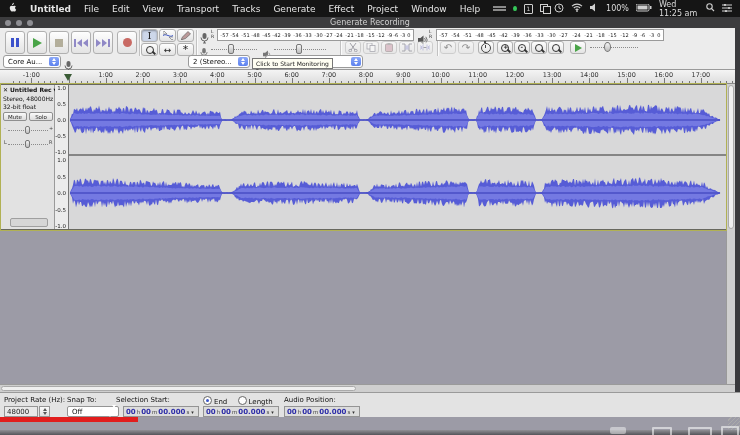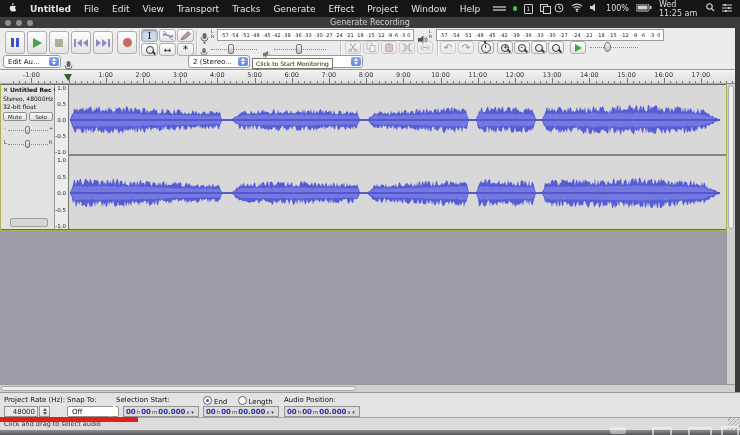--- a/index.html
+++ b/index.html
@@ -99,21 +99,21 @@
   #hscroll{left:0;top:384px;width:735px;height:8px;background:#cfcfcf;border-top:1px solid #9a9a9a;box-sizing:border-box;}
   #hthumb{position:absolute;left:1px;top:1px;width:355px;height:5px;background:#efefef;border:1px solid #aaa;border-radius:3px;box-sizing:border-box;}
   
   #selbar{left:0;top:392px;width:740px;height:25px;background:#e3e3e3;border-top:1px solid #9a9a9a;box-sizing:border-box;font-size:7px;color:#111;}
   .slab{position:absolute;top:3px;white-space:nowrap;}
   .fieldbox{position:absolute;top:13px;height:11px;background:#dcdcdc;border:1px solid #949494;box-sizing:border-box;
             display:flex;align-items:center;padding:0 2px;gap:1px;}
   .fieldbox .d{color:#2d2da8;font-weight:bold;font-size:7px;}
   .fieldbox .u{color:#444;font-size:5.5px;}
   .fieldbox .dd{color:#333;font-size:5px;margin-left:1px;}
-  #ratebox{left:4px;width:34px;justify-content:flex-end;background:#e9e9e9;}
+  #ratebox{left:4px;width:34px;justify-content:flex-start;background:#e9e9e9;}
   #ratebox .d{color:#222;font-weight:normal;}
   .stepbox{position:absolute;top:13px;width:11px;height:11px;background:linear-gradient(#fcfcfc,#dedede);border:1px solid #949494;box-sizing:border-box;
            display:flex;flex-direction:column;align-items:center;justify-content:center;gap:1px;}
   .stepbox .u8{width:0;height:0;border-left:2.5px solid transparent;border-right:2.5px solid transparent;border-bottom:3px solid #555;}
   .stepbox .d8{width:0;height:0;border-left:2.5px solid transparent;border-right:2.5px solid transparent;border-top:3px solid #555;}
   #snapcombo{left:67px;top:13px;width:52px;height:11px;background:#fff;border:1px solid #949494;border-radius:2px;box-sizing:border-box;
              display:flex;align-items:center;padding-left:4px;position:absolute;}
   #snapcombo .cstep{right:1px;top:1px;bottom:1px;width:9px;}
   .radio{display:inline-block;width:7px;height:7px;border-radius:50%;border:1px solid #666;background:#fdfdfd;vertical-align:-1px;position:relative;margin-right:2px;}
   .radio.sel::after{content:'';position:absolute;left:1.5px;top:1.5px;width:3px;height:3px;border-radius:50%;background:#3a55c8;}
@@ -423,21 +423,21 @@
         <span class="mag"></span>
       </div>
 
     <div class="tbtn" style="left:570px;top:13px;width:16px;height:13px;">
         <span style="width:0;height:0;border-left:7px solid #49a447;border-top:4px solid transparent;border-bottom:4px solid transparent;"></span>
       </div>
     <div class="sl-track" style="left:590px;top:19px;width:48px;"></div>
     <div class="sl-thumb" style="left:604px;top:14px;width:7px;height:10px;border-radius:50%;"></div>
 
     <div class="combo" style="left:3px;top:27px;width:58px;">
-      <span>Edit Au...</span>
+      <span>Core Au...</span>
       <span class="cstep">
           <span class="cup"></span>
           <span class="cdn"></span>
         </span>
     </div>
     <span class="abs" style="left:64px;top:29px;">
       <svg width="9" height="11" viewBox="0 0 9 11">
           <rect x="2.5" y="0" width="4" height="6" rx="2" fill="#666"></rect>
           <path d="M1 4.5a3.5 3.5 0 0 0 7 0" fill="none" stroke="#666"></path>
           <path d="M4.5 8v2M3 10h3" stroke="#666"></path>
@@ -705,23 +705,20 @@
       <span class="d">00</span>
         <span class="u">h</span>
       <span class="d">00</span>
         <span class="u">m</span>
       <span class="d">00.000</span>
         <span class="u">s</span>
       <span class="dd">▾</span>
     </div>
   </div>
 
-  <div id="statusbar" class="abs">
-    <span>Click and drag to select audio</span>
-  </div>
   <div id="grip" class="abs"></div>
   <div id="bottomstrip" class="abs"></div>
 
   <div class="ghostfill" style="left:610px;top:427px;width:16px;height:7px;"></div>
   <div class="ghost" style="left:652px;top:427px;width:16px;height:8px;"></div>
   <div class="ghost" style="left:688px;top:427px;width:20px;height:8px;"></div>
   <div class="ghost" style="left:721px;top:426px;width:14px;height:10px;"></div>
   <div id="redbar" class="abs"></div>
 
 </div>

